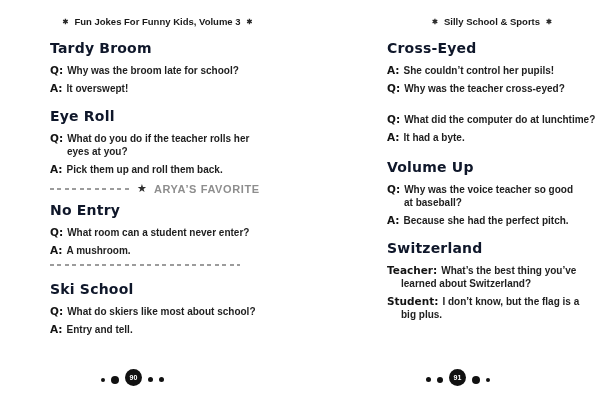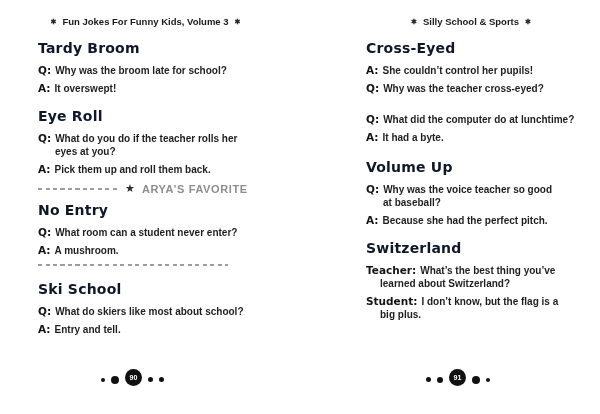--- a/index.html
+++ b/index.html
@@ -1,22 +1,22 @@
 <!DOCTYPE html>
 <html><head>
 <meta charset="utf-8">
 <style>
   html, body { margin: 0; padding: 0; background: #ffffff; }
   body {
     width: 600px; height: 414px; position: relative; overflow: hidden;
     font-family: "Liberation Sans", sans-serif; color: #1e1e1e;
   }
   .page-col { position: absolute; top: 0; }
-  .col-left  { left: 38px;  width: 215px; }
-  .col-right { left: 366px; width: 210px; }
+  .col-left  { left: 50px;  width: 215px; }
+  .col-right { left: 387px; width: 210px; }
 
   .run-head {
     padding-top: 16px; display: flex; justify-content: center; align-items: center; gap: 6px;
     font: bold 9.5px "Liberation Sans", sans-serif; color: #1a1a1a; white-space: nowrap;
   }
   .orn { font-size: 7px; line-height: 1; color: #2a2a2a; }
 
   .joke-title {
     font-family: "DejaVu Sans", sans-serif; font-weight: bold; font-size: 14px;
     letter-spacing: 0.2px; color: #0f172a; margin: 0 0 7px 0; line-height: 18px;

